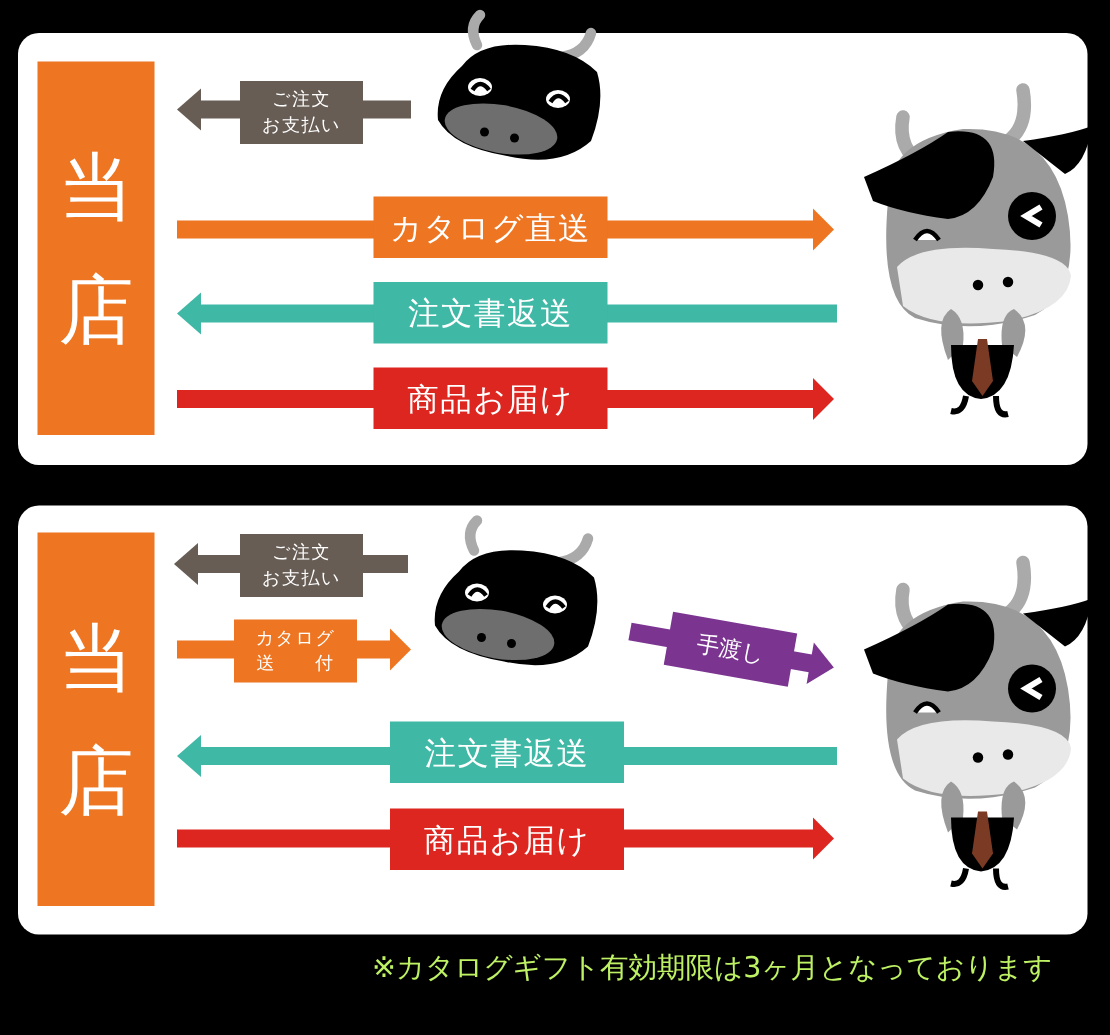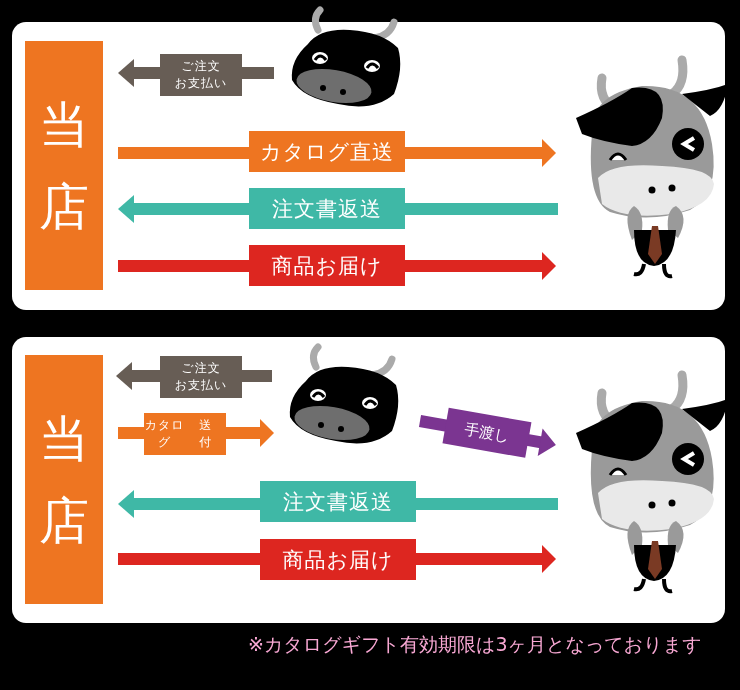--- a/index.html
+++ b/index.html
@@ -8,21 +8,21 @@
     .panel { position:absolute; left:12px; width:713px; background:#fff; border-radius:14px; }
     .store { position:absolute; background:#ee7521; color:#fff; display:flex; flex-direction:column;
       align-items:center; justify-content:center; font-size:50px; line-height:1; gap:32px; }
     .store span { display:block; }
     .shaft { position:absolute; height:12px; }
     .head-r { position:absolute; width:0; height:0; border-top:14px solid transparent; border-bottom:14px solid transparent; }
     .head-l { position:absolute; width:0; height:0; border-top:14px solid transparent; border-bottom:14px solid transparent; }
     .label { position:absolute; color:#fff; display:flex; align-items:center; justify-content:center; text-align:center; }
     .big { font-size:21px; letter-spacing:1px; }
     .small { font-size:12px; line-height:17px; letter-spacing:1px; }
-    .note { position:absolute; left:248px; top:632px; color:#f9a8d4; font-size:19px; white-space:nowrap; }
+    .note { position:absolute; left:248px; top:632px; color:#bef264; font-size:19px; white-space:nowrap; }
     svg { position:absolute; overflow:visible; }
   </style>
 </head>
 <body>
 
 <div class="panel" style="top:22px;height:288px;">
   <div class="store" style="left:13px;top:19px;width:78px;height:249px;">
     <span>当</span>
     <span>店</span>
   </div>
@@ -99,21 +99,21 @@
     <div class="head-l" style="left:104px;top:25px;border-right:16px solid #675d55;"></div>
     <div class="label small" style="left:148px;top:19px;width:82px;height:42px;background:#675d55;flex-direction:column;">
       <span>ご注文</span>
       <span>お支払い</span>
     </div>
   </div>
 
   <div>
     <div class="shaft" style="left:106px;top:90px;width:146px;background:#ee7521;"></div>
     <div class="head-r" style="left:248px;top:82px;border-left:14px solid #ee7521;"></div>
-    <div class="label small" style="left:132px;top:76px;width:82px;height:42px;background:#ee7521;flex-direction:row;">
+    <div class="label small" style="left:144px;top:76px;width:82px;height:42px;background:#ee7521;flex-direction:column;">
       <span>カタログ</span>
       <span>送　　付</span>
     </div>
   </div>
 
   <svg style="left:276px;top:8px;" width="120" height="100" viewBox="0 0 120 100">
     <path d="M28 22 Q22 10 30 2" stroke="#aaa" stroke-width="7" fill="none" stroke-linecap="round"></path>
     <path d="M84 30 Q100 28 104 14" stroke="#aaa" stroke-width="7" fill="none" stroke-linecap="round"></path>
     <path d="M18 36 Q30 20 60 22 Q92 24 108 40 Q114 60 104 86 Q84 104 48 96 Q12 90 2 72 Q0 52 18 36 Z" fill="#000"></path>
     <ellipse cx="44" cy="78" rx="38" ry="16" fill="#6e6e6e" transform="rotate(10 44 78)"></ellipse>

